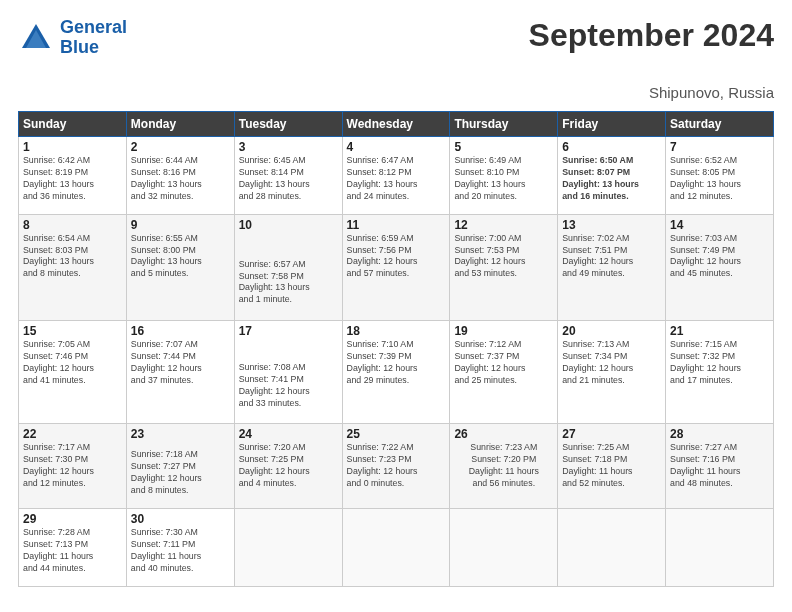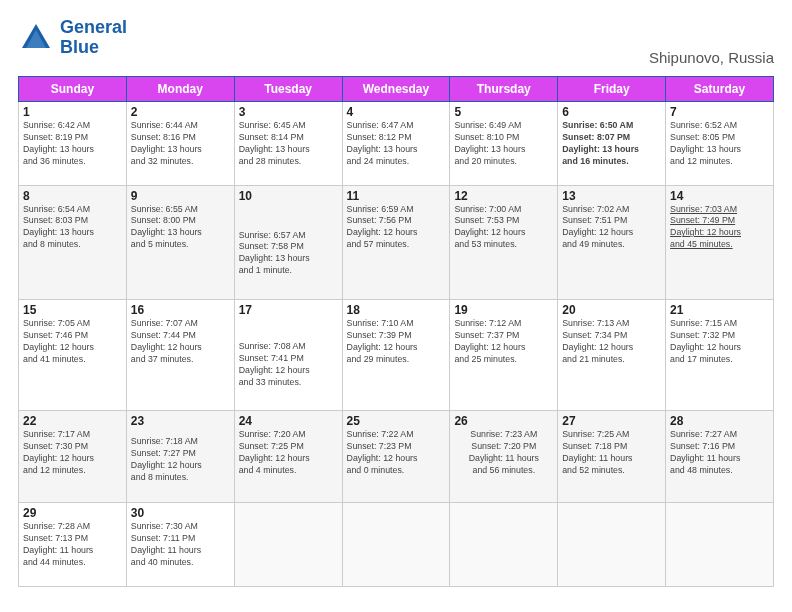--- a/index.html
+++ b/index.html
@@ -55,26 +55,26 @@
       color: #555;
       margin-top: 31px;
     }
     .calendar {
       flex: 1;
       border-collapse: collapse;
       width: 100%;
       table-layout: fixed;
     }
     .calendar th {
-      background: #d946ef;
+      background: #404040;
       color: #fff;
       font-size: 12px;
       font-weight: bold;
       padding: 5px 4px;
-      text-align: center;
+      text-align: left;
       border: 1px solid #1a5fa8;
     }
     .calendar td {
       border: 1px solid #ccc;
       vertical-align: top;
       padding: 3px 4px;
       font-size: 9.5px;
       color: #333;
       background: #fff;
     }
@@ -106,20 +106,21 @@
       <svg class="logo-icon" viewBox="0 0 36 36">
         <polygon points="18,4 32,28 4,28" fill="#1a5fa8"></polygon>
         <polygon points="18,10 28,28 8,28" fill="#5b9bd5" opacity="0.5"></polygon>
       </svg>
       <div class="logo-text">
         <div><span>General</span></div>
         <div><span>Blue</span></div>
       </div>
     </div>
     <div class="title-block">
+      <div class="month-title">September 2024</div>
       <div class="subtitle">Shipunovo, Russia</div>
     </div>
   </div>
 
   <table class="calendar">
     <thead>
       <tr id="header-row">
           <th>Sunday</th>
           <th>Monday</th>
           <th>Tuesday</th>
@@ -219,21 +220,21 @@
           </td>
           <td>
             <span class="day-num">13</span>
             <div class="day-info" style="white-space: pre-line;">Sunrise: 7:02 AM
 Sunset: 7:51 PM
 Daylight: 12 hours
 and 49 minutes.</div>
           </td>
           <td>
             <span class="day-num">14</span>
-            <div class="day-info" style="white-space: pre-line; text-decoration: underline;">Sunrise: 7:03 AM
+            <div class="day-info" style="white-space: pre-line;">Sunrise: 7:03 AM
 Sunset: 7:49 PM
 Daylight: 12 hours
 and 45 minutes.</div>
           </td>
         </tr>
         <tr>
           <td>
             <span class="day-num">15</span>
             <div class="day-info" style="white-space: pre-line;">Sunrise: 7:05 AM
 Sunset: 7:46 PM

